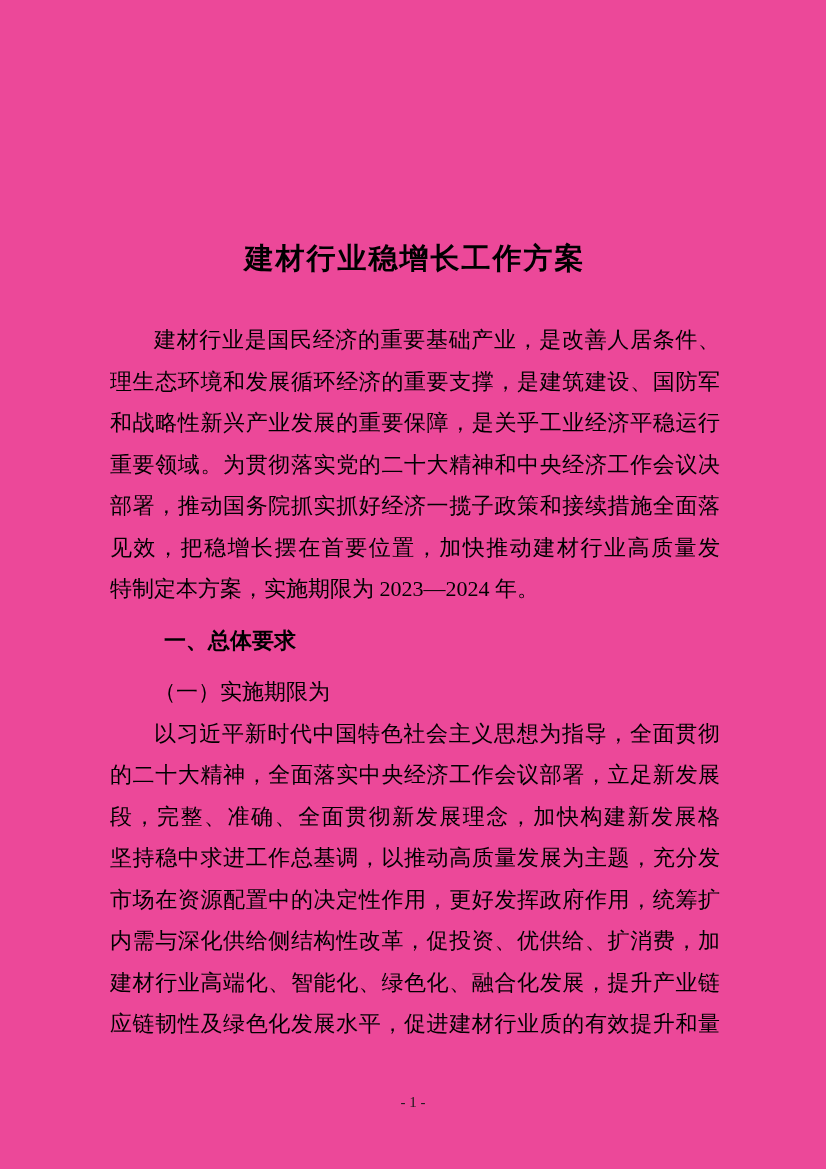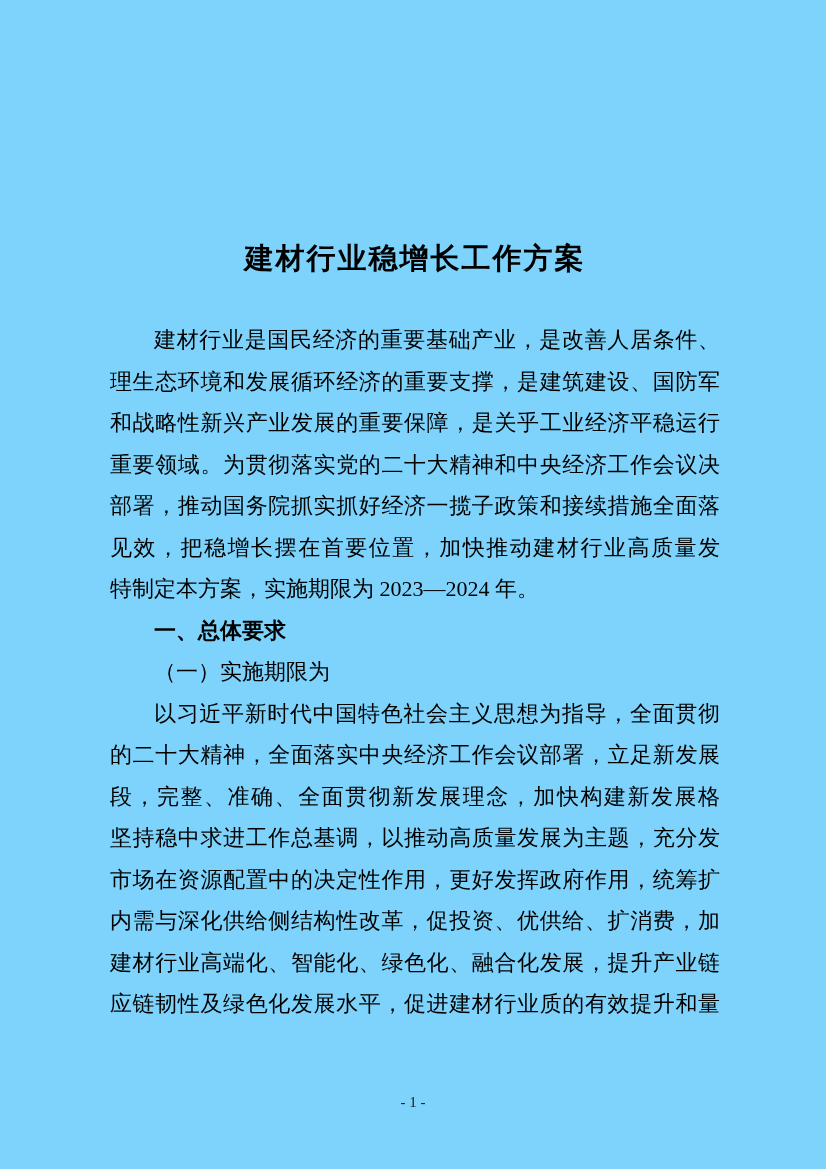--- a/index.html
+++ b/index.html
@@ -5,21 +5,21 @@
   html, body {
     margin: 0;
     padding: 0;
     background: #ffffff;
   }
   .page {
     position: relative;
     width: 826px;
     height: 1169px;
     box-sizing: border-box;
-    background: #7dd3fc;
+    background: #ec4899;
     color: #000000;
     padding: 237px 106px 0 110px;
     font-family: "Liberation Serif", "DejaVu Serif", serif;
     overflow: hidden;
   }
   .doc-title {
     margin: 0;
     font-size: 29px;
     line-height: 42px;
     font-weight: 700;
@@ -42,21 +42,21 @@
     text-align-last: justify;
     text-justify: inter-character;
   }
   .line.first {
     text-indent: 2em;
   }
   .line.last {
     text-align-last: left;
   }
   .section-heading {
-    margin: 0;
+    margin: 10px;
     font-size: 22px;
     line-height: 41.5px;
     height: 41.5px;
     font-weight: 700;
     text-indent: 2em;
     font-family: "Liberation Sans", "DejaVu Sans", sans-serif;
     overflow: hidden;
   }
   .subsection-heading {
     margin: 0;

